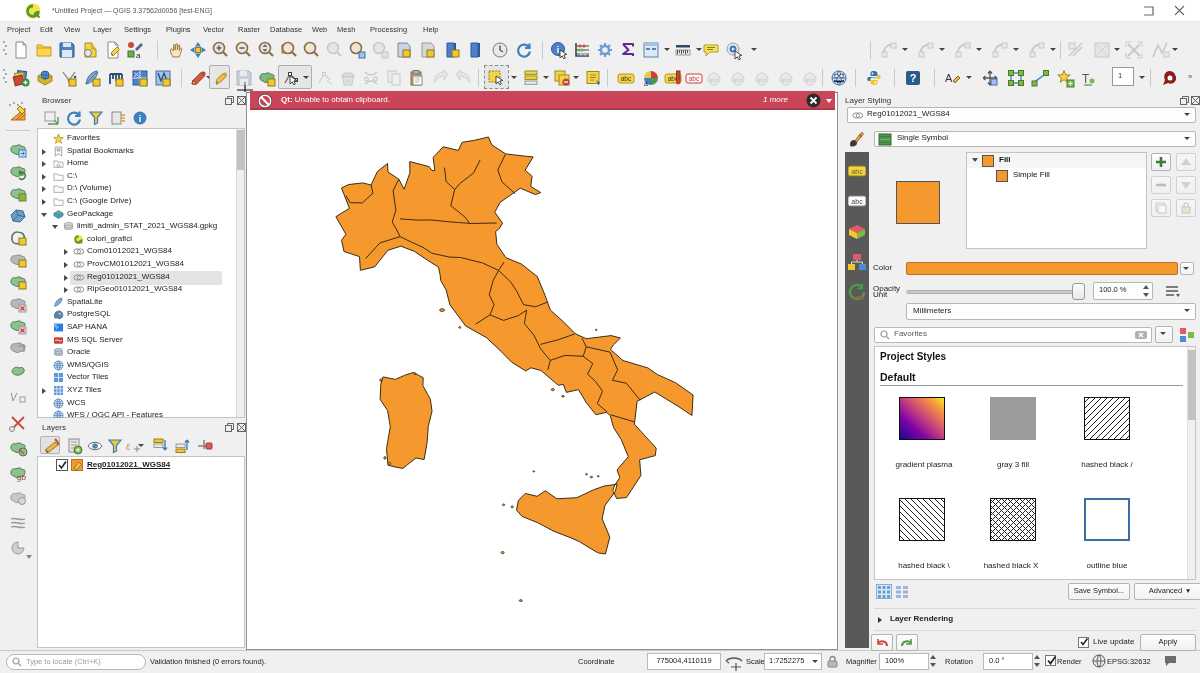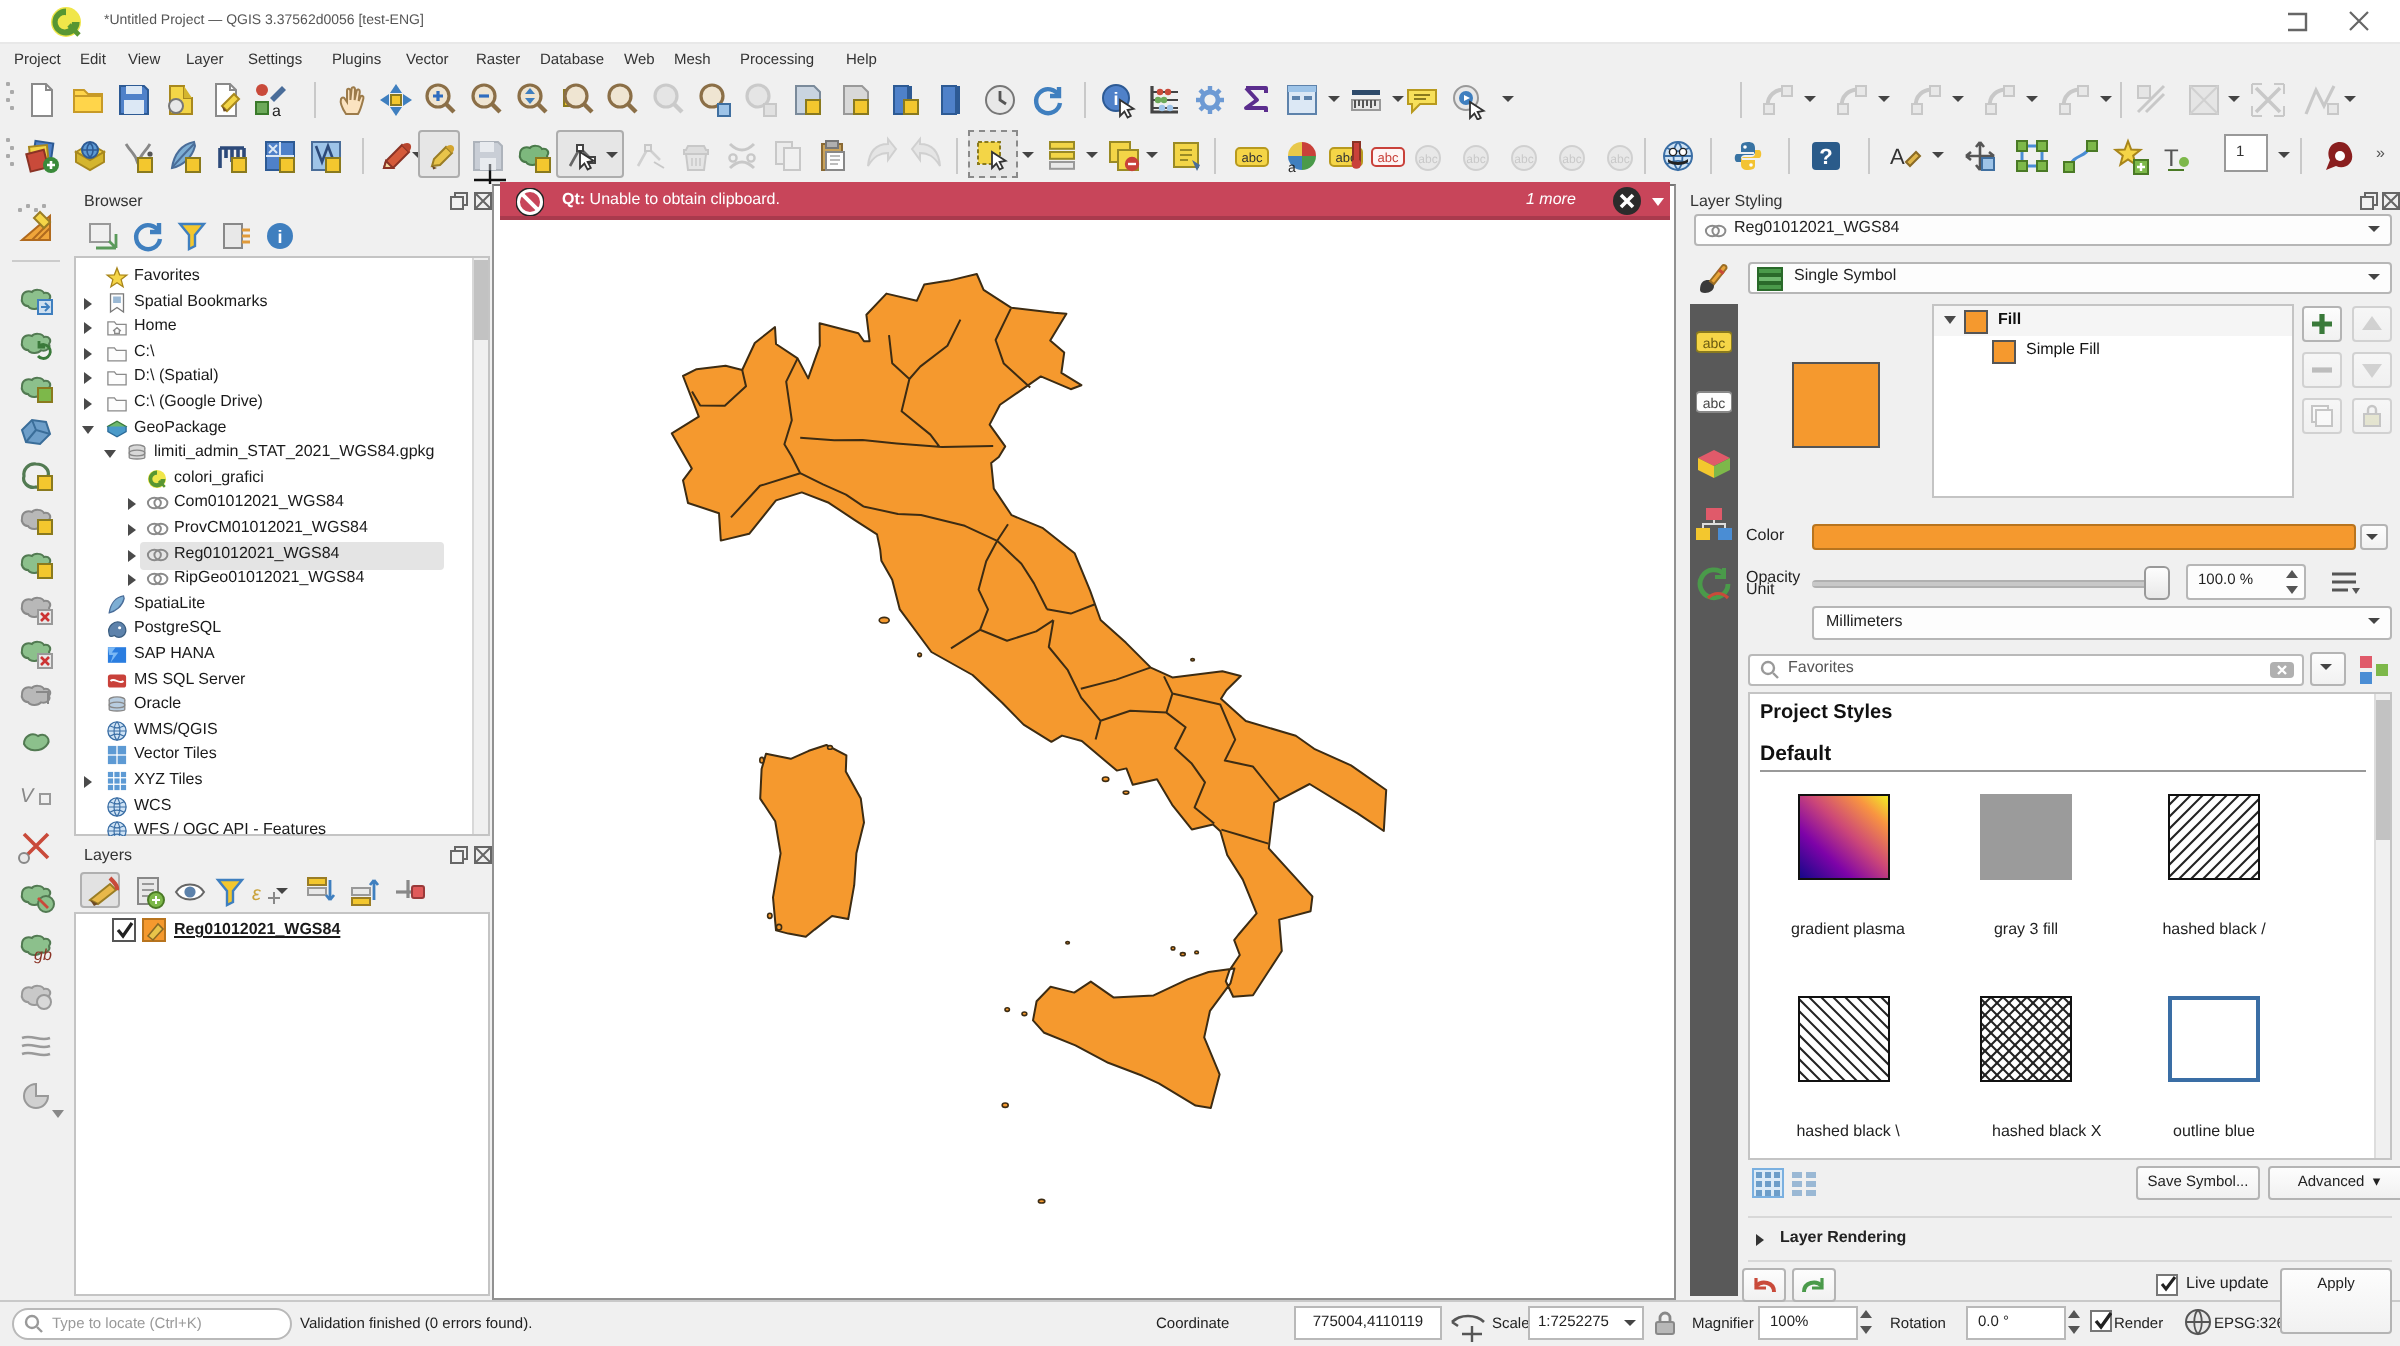--- a/index.html
+++ b/index.html
@@ -648,21 +648,21 @@
     <div class="abs" style="left:67px;top:158.2px;font-size:8px;color:#1a1a1a;white-space:nowrap">Home</div>
     <div class="exp" style="left:42px;top:173.79999999999998px"></div>
     <svg class="abs" style="left:52px;top:169.79999999999998px" width="13" height="13" viewBox="0 0 20 20">
       <path d="M3 6 H8 L9.5 8 H17 V16 H3 Z" fill="#fdfdfd" stroke="#8a8a8a"></path>
     </svg>
     <div class="abs" style="left:67px;top:170.79999999999998px;font-size:8px;color:#1a1a1a;white-space:nowrap">C:\</div>
     <div class="exp" style="left:42px;top:186.39999999999998px"></div>
     <svg class="abs" style="left:52px;top:182.39999999999998px" width="13" height="13" viewBox="0 0 20 20">
       <path d="M3 6 H8 L9.5 8 H17 V16 H3 Z" fill="#fdfdfd" stroke="#8a8a8a"></path>
     </svg>
-    <div class="abs" style="left:67px;top:183.39999999999998px;font-size:8px;color:#1a1a1a;white-space:nowrap">D:\ (Spatial)</div>
+    <div class="abs" style="left:67px;top:183.39999999999998px;font-size:8px;color:#1a1a1a;white-space:nowrap">D:\ (Volume)</div>
     <div class="exp" style="left:42px;top:198.99999999999997px"></div>
     <svg class="abs" style="left:52px;top:194.99999999999997px" width="13" height="13" viewBox="0 0 20 20">
       <path d="M3 6 H8 L9.5 8 H17 V16 H3 Z" fill="#fdfdfd" stroke="#8a8a8a"></path>
     </svg>
     <div class="abs" style="left:67px;top:195.99999999999997px;font-size:8px;color:#1a1a1a;white-space:nowrap">C:\ (Google Drive)</div>
     <div class="expd" style="left:41px;top:212.59999999999997px"></div>
     <svg class="abs" style="left:52px;top:207.59999999999997px" width="13" height="13" viewBox="0 0 20 20">
       <path d="M3 8 L10 4 L17 8 L10 12 Z" fill="#6db86d" stroke="#3a7a3a"></path>
       <path d="M3 8 V12 L10 16 L17 12 V8" fill="#4a9ac9" stroke="#2a6a99"></path>
     </svg>
@@ -1120,21 +1120,21 @@
         <path d="M59 0 L102 43"></path>
         <path d="M65 0 L108 43"></path>
         <path d="M71 0 L114 43"></path>
         <path d="M77 0 L120 43"></path>
         <path d="M83 0 L126 43"></path>
       </g>
       <rect x="0.5" y="0.5" width="45" height="42" fill="none" stroke="#111"></rect>
     </svg>
     <div class="abs" style="left:1084px;top:498px;width:46px;height:43px;background:#fff;border:2px solid #3a6ea5"></div>
     <div class="abs" style="left:869px;top:561px;width:110px;height:12px;text-align:center;font-size:8px;color:#222">hashed black \</div>
-    <div class="abs" style="left:996px;top:561px;width:110px;height:12px;text-align:left;font-size:8px;color:#222">hashed black X</div>
+    <div class="abs" style="left:956px;top:561px;width:110px;height:12px;text-align:center;font-size:8px;color:#222">hashed black X</div>
     <div class="abs" style="left:1052px;top:561px;width:110px;height:12px;text-align:center;font-size:8px;color:#222">outline blue</div>
     <div class="abs" style="left:876px;top:584px;width:16px;height:15px;background:#dcebf7;border:1px solid #7ab0e0"></div>
     <svg class="abs" style="left:878px;top:586px" width="12" height="12" viewBox="0 0 12 12">
       <g fill="#6d9ec9">
         <rect x="0" y="0" width="3" height="3"></rect>
         <rect x="4.5" y="0" width="3" height="3"></rect>
         <rect x="9" y="0" width="3" height="3"></rect>
         <rect x="0" y="4.5" width="3" height="3"></rect>
         <rect x="4.5" y="4.5" width="3" height="3"></rect>
         <rect x="9" y="4.5" width="3" height="3"></rect>
@@ -1167,13 +1167,13 @@
     <div class="btn" style="left:896px;top:634px;width:22px;height:17px"></div>
     <svg class="abs" style="left:899px;top:636px" width="16" height="13" viewBox="0 0 16 13">
       <path d="M3 10 C3 5 9 4 12 7" fill="none" stroke="#4a9a4a" stroke-width="2"></path>
       <path d="M12 3 V8 H7" fill="none" stroke="#4a9a4a" stroke-width="1.6"></path>
     </svg>
     <div class="abs" style="left:1078px;top:637px;width:11px;height:11px;background:#fff;border:1px solid #777"></div>
     <svg class="abs" style="left:1079px;top:637px" width="10" height="10" viewBox="0 0 10 10">
       <path d="M2 5 L4 7.5 L8.5 1.5" fill="none" stroke="#222" stroke-width="1.5"></path>
     </svg>
     <div class="abs" style="left:1093px;top:637px;font-size:8px;color:#222">Live update</div>
-    <div class="btn" style="left:1140px;top:634px;width:56px;height:33px;padding-top:2px">Apply</div>
+    <div class="btn" style="left:1140px;top:634px;width:56px;height:17px;padding-top:2px">Apply</div>
   </div>
 </body></html>

